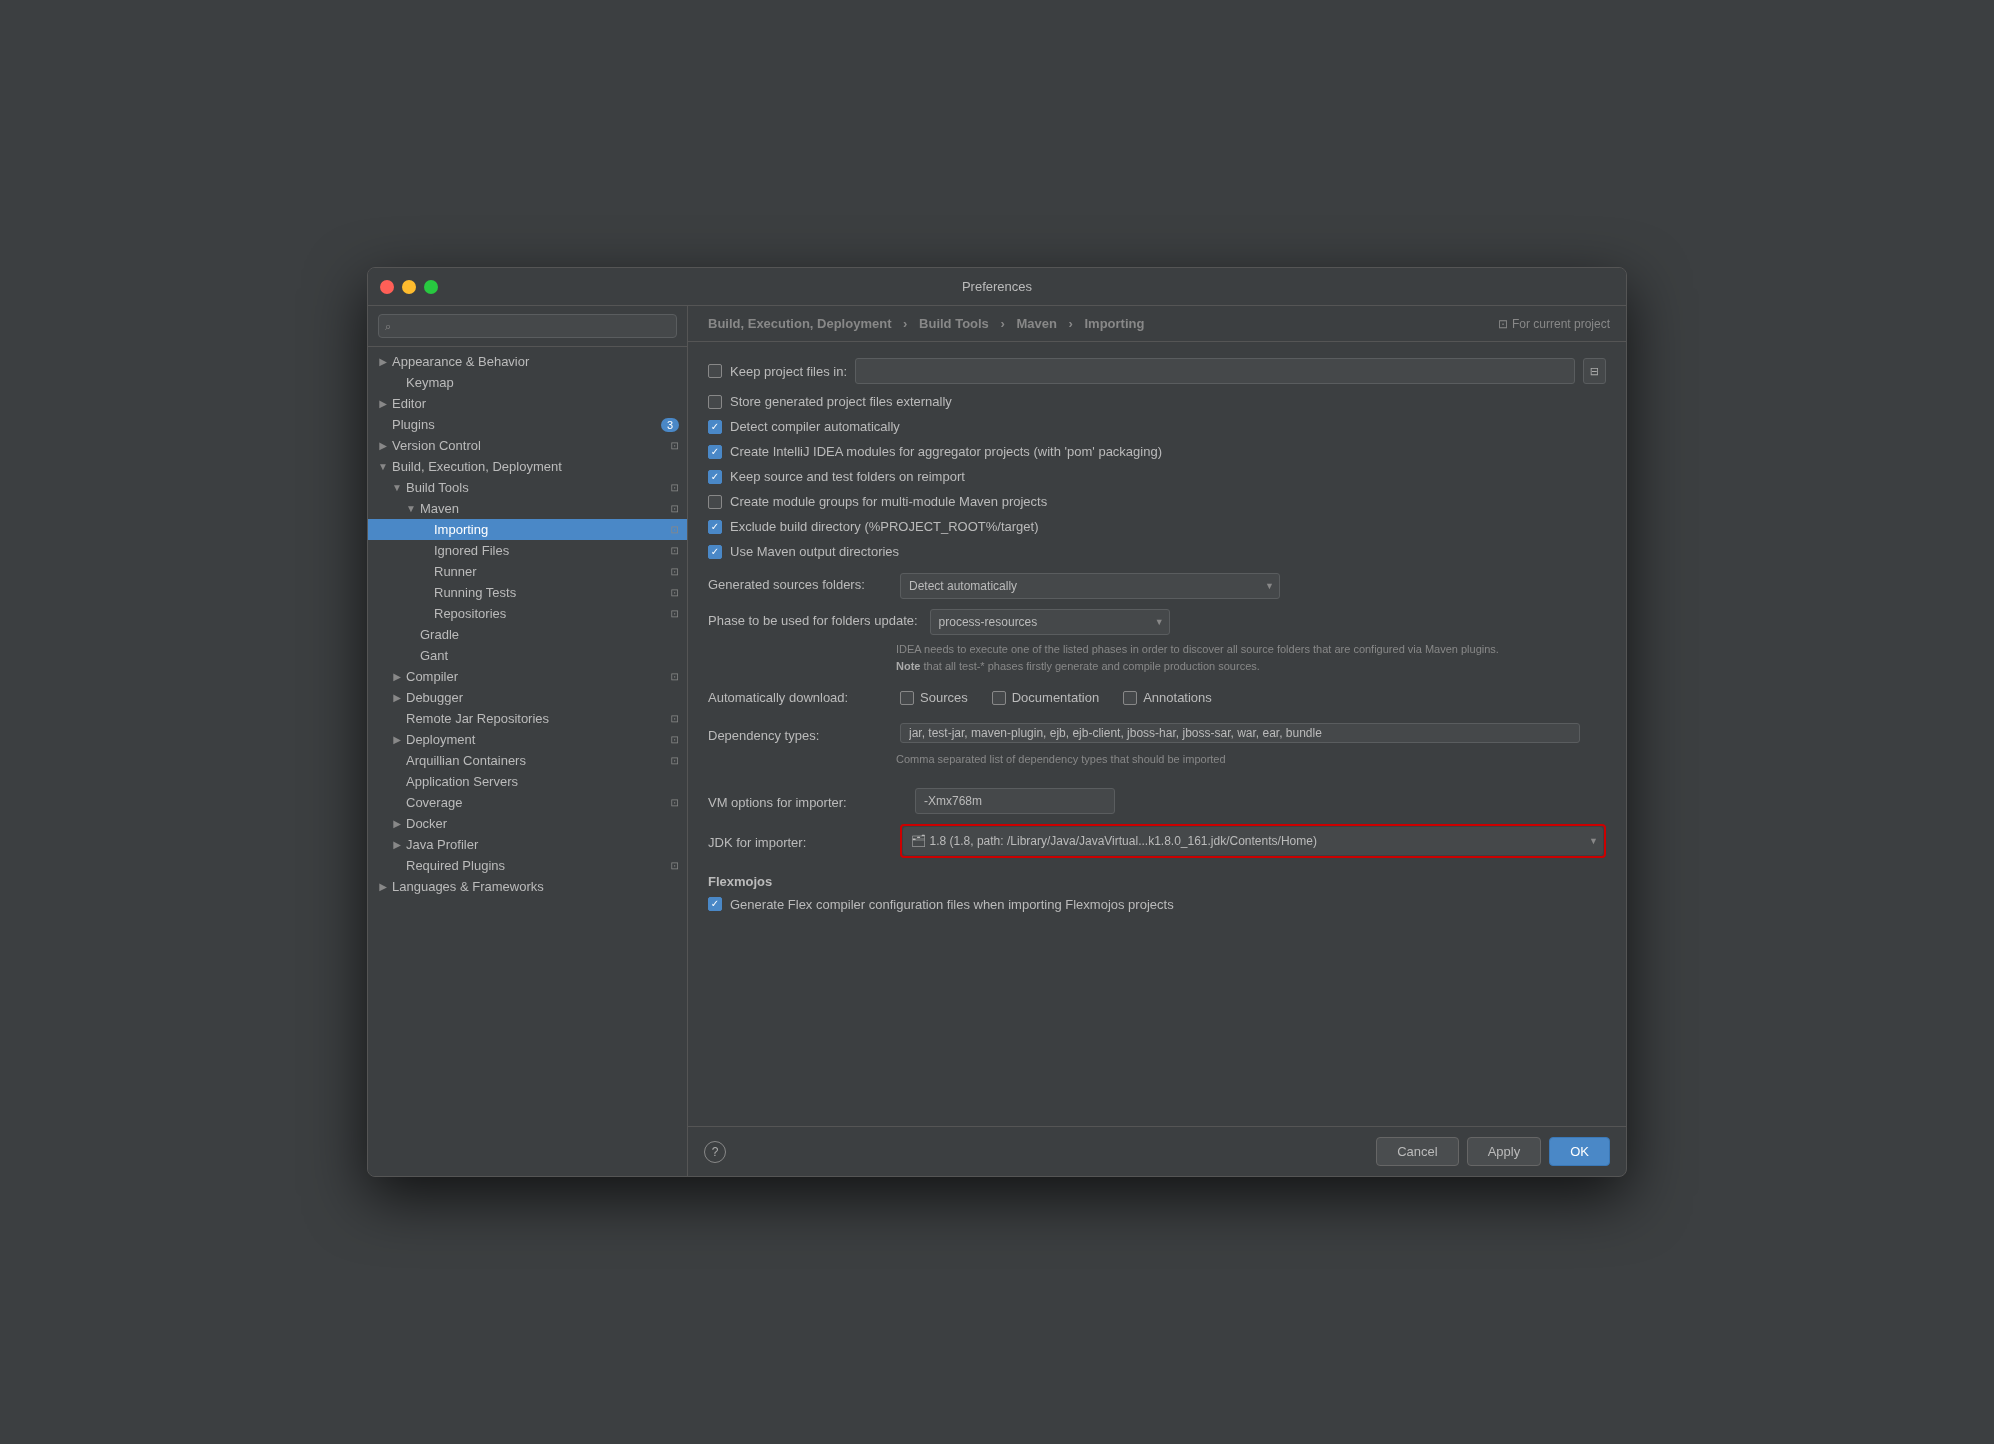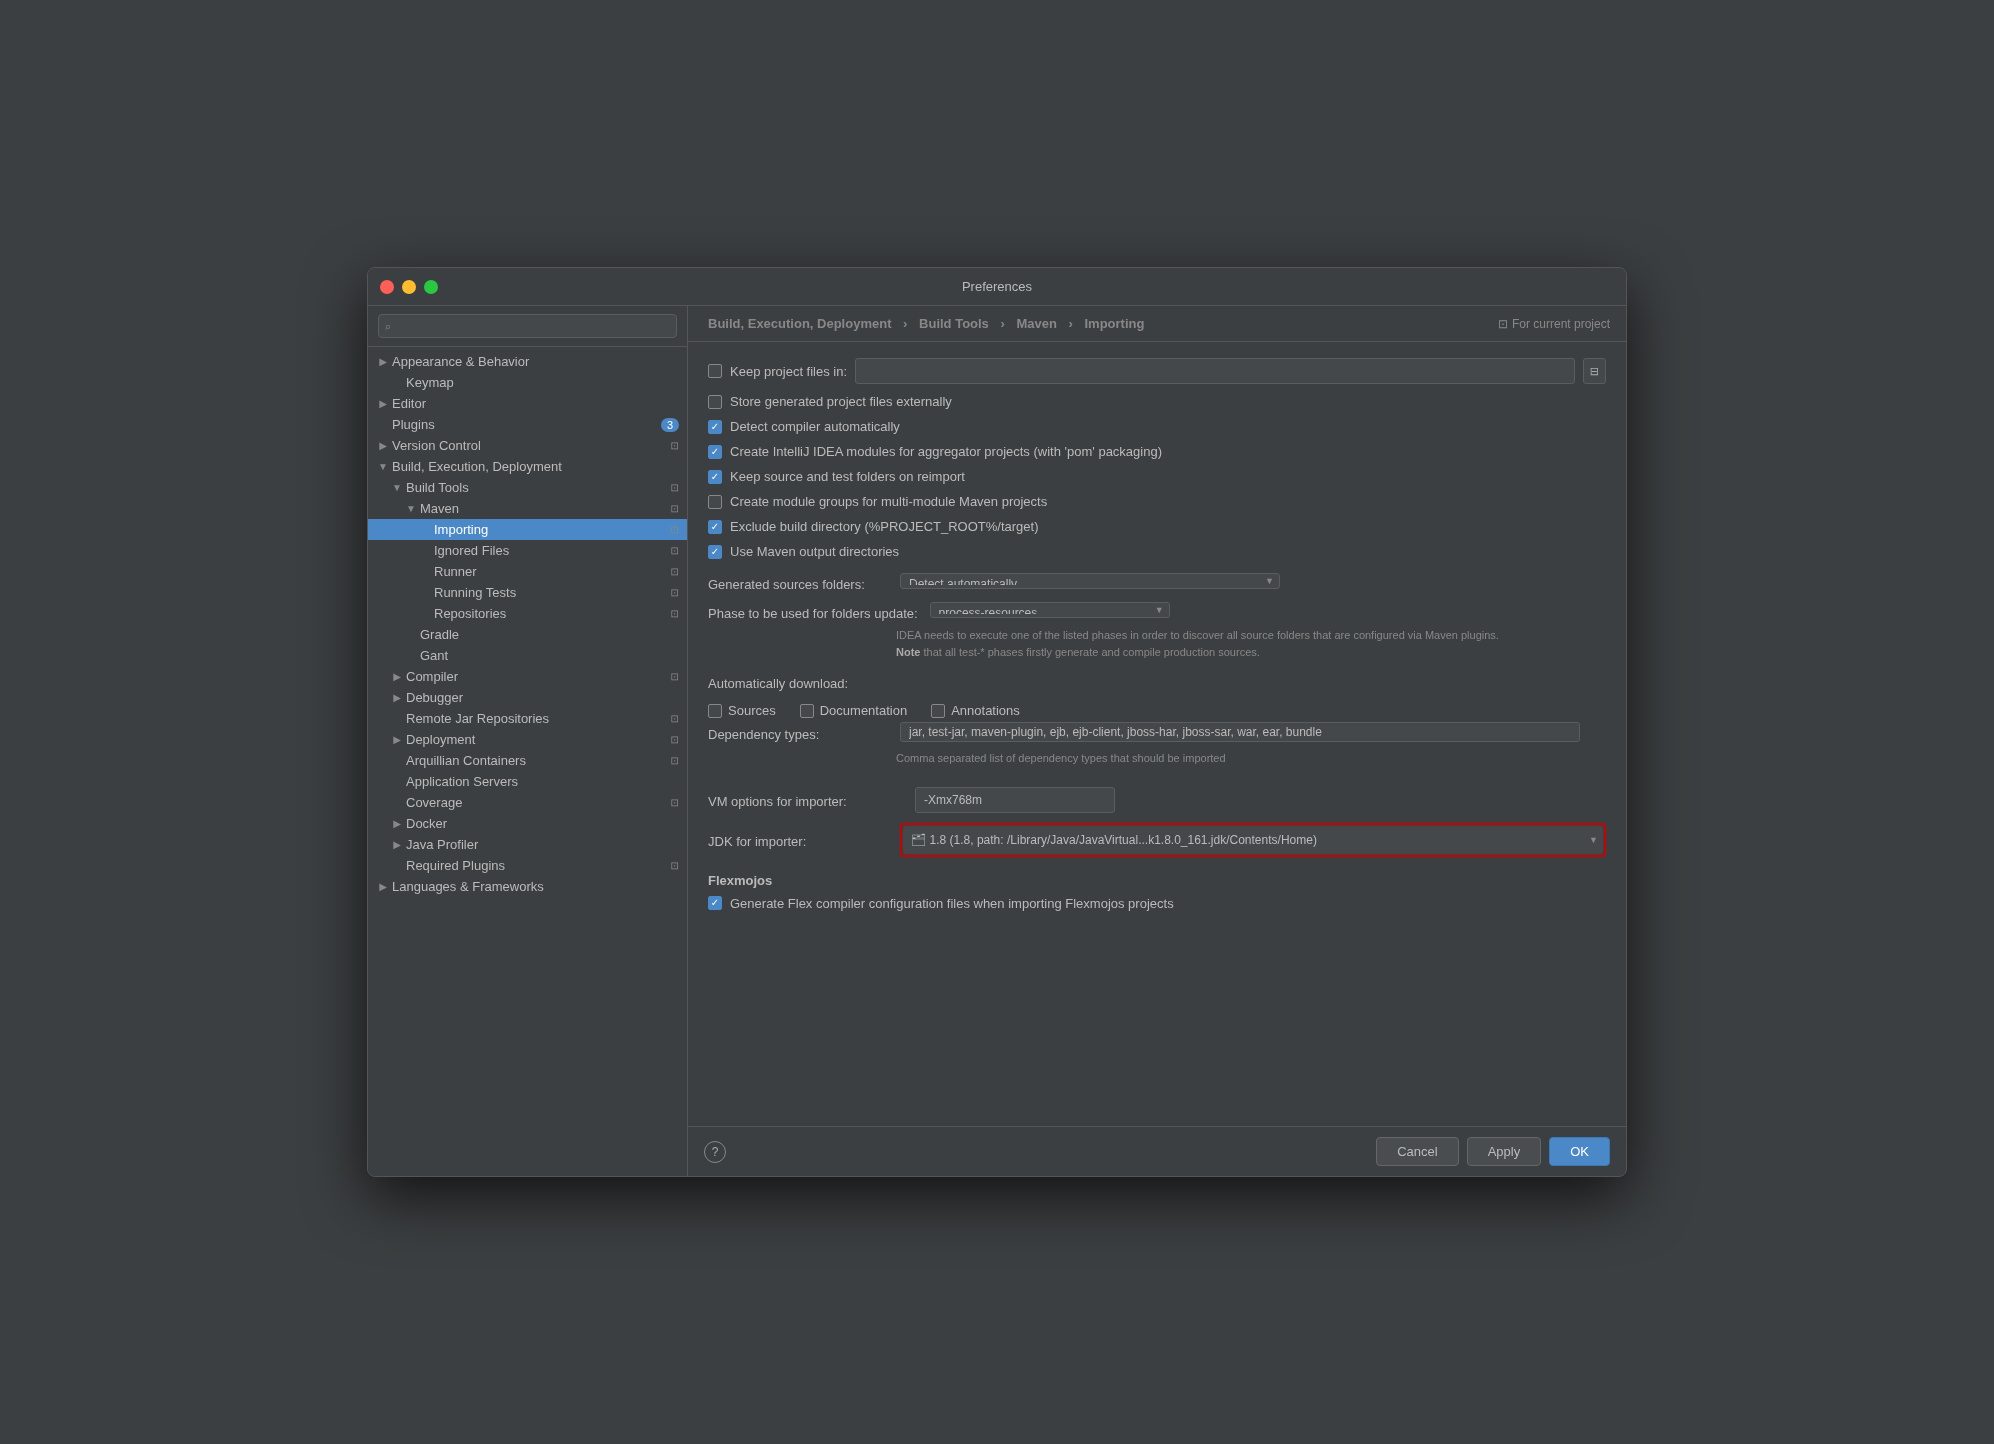--- a/index.html
+++ b/index.html
@@ -221,21 +221,21 @@
       font-size: 11px;
       height: 26px;
     }
     .dropdown {
       background: #45484a;
       border: 1px solid #5a5d5f;
       border-radius: 3px;
       color: #bbbbbb;
       padding: 3px 24px 3px 8px;
       font-size: 12px;
-      height: 16px;
+      height: 26px;
       outline: none;
       appearance: none;
       -webkit-appearance: none;
       cursor: pointer;
       min-width: 200px;
       position: relative;
     }
     .dropdown-wrapper {
       position: relative;
       display: inline-flex;
@@ -617,21 +617,21 @@
               </select>
             </div>
           </div>
         </div>
 
         <div class="info-text" style="padding-left:188px; margin-top:-4px; margin-bottom:12px;">
           <span>IDEA needs to execute one of the listed phases in order to discover all source folders that are configured via Maven plugins.</span><br>
           <strong>Note</strong> <span> that all test-* phases firstly generate and compile production sources.</span>
         </div>
 
-        <div class="two-col-row" style="align-items:flex-start; margin-bottom:4px;flex-direction:column;">
+        <div class="two-col-row" style="align-items:flex-end; margin-bottom:18px;">
           <div class="row-label">Automatically download:</div>
           <div class="row-content">
             <div class="checkbox-item">
               <div class="checkbox"></div>
               <span class="setting-label">Sources</span>
             </div>
             <div class="checkbox-item" style="margin-left:16px;">
               <div class="checkbox"></div>
               <span class="setting-label">Documentation</span>
             </div>

